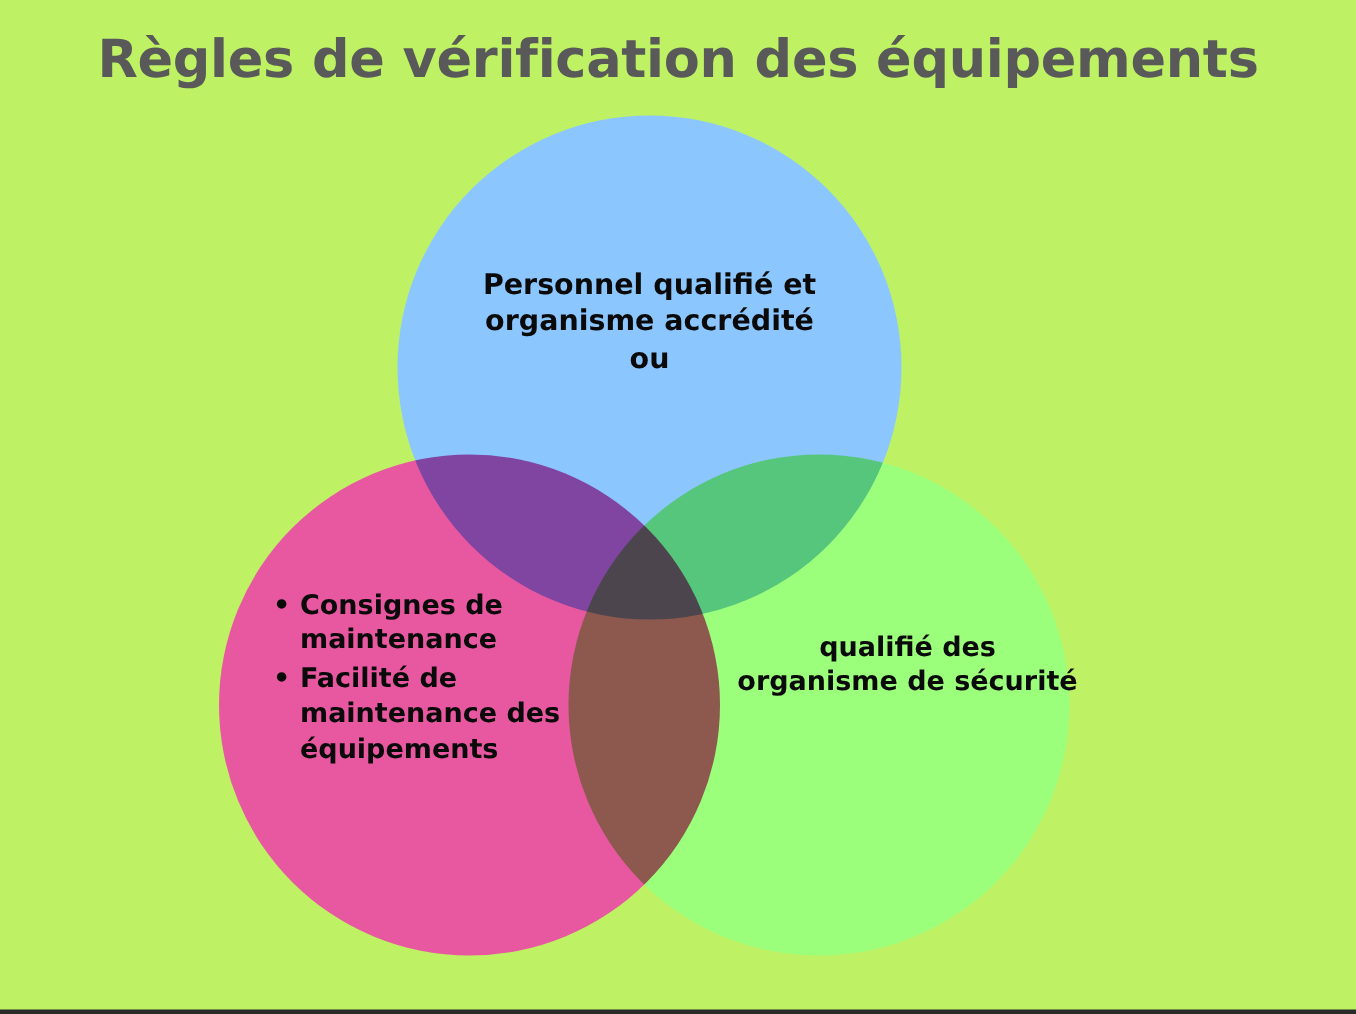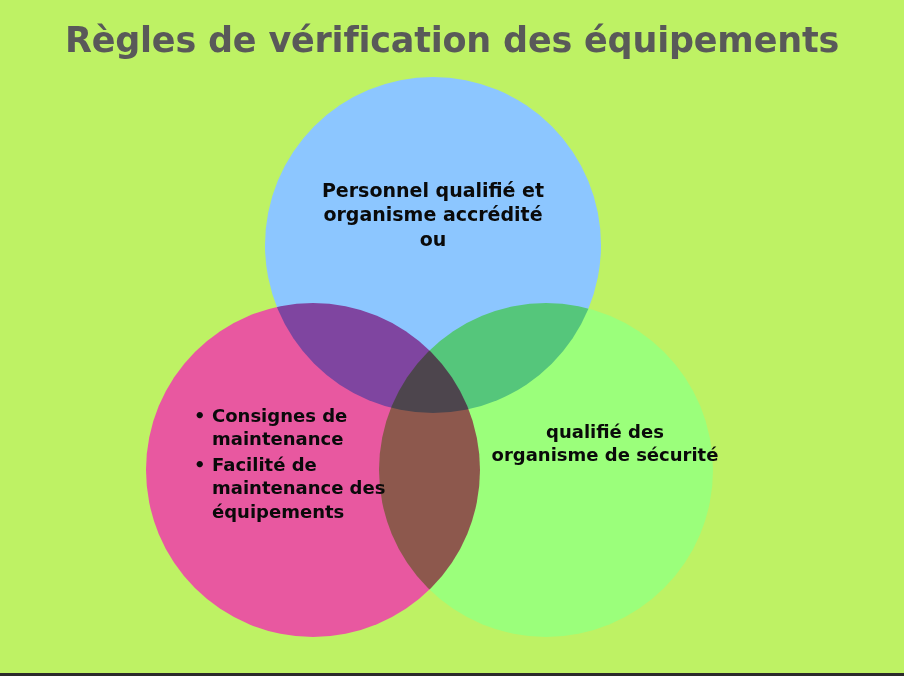--- a/index.html
+++ b/index.html
@@ -105,21 +105,21 @@
   #label-blue .ln { display: block; }
 
   
   #label-pink {
     left: 178px;
     top: 392px;
     width: 245px;
     font-size: 18px;
   }
   #label-pink ul {
-    margin: 12px;
+    margin: 0;
     padding: 0 0 0 22px;
     list-style: none;
   }
   #label-pink li {
     position: relative;
     margin: 0 0 2px 0;
     line-height: 1.3;
   }
   #label-pink li::before {
     content: "\2022";

